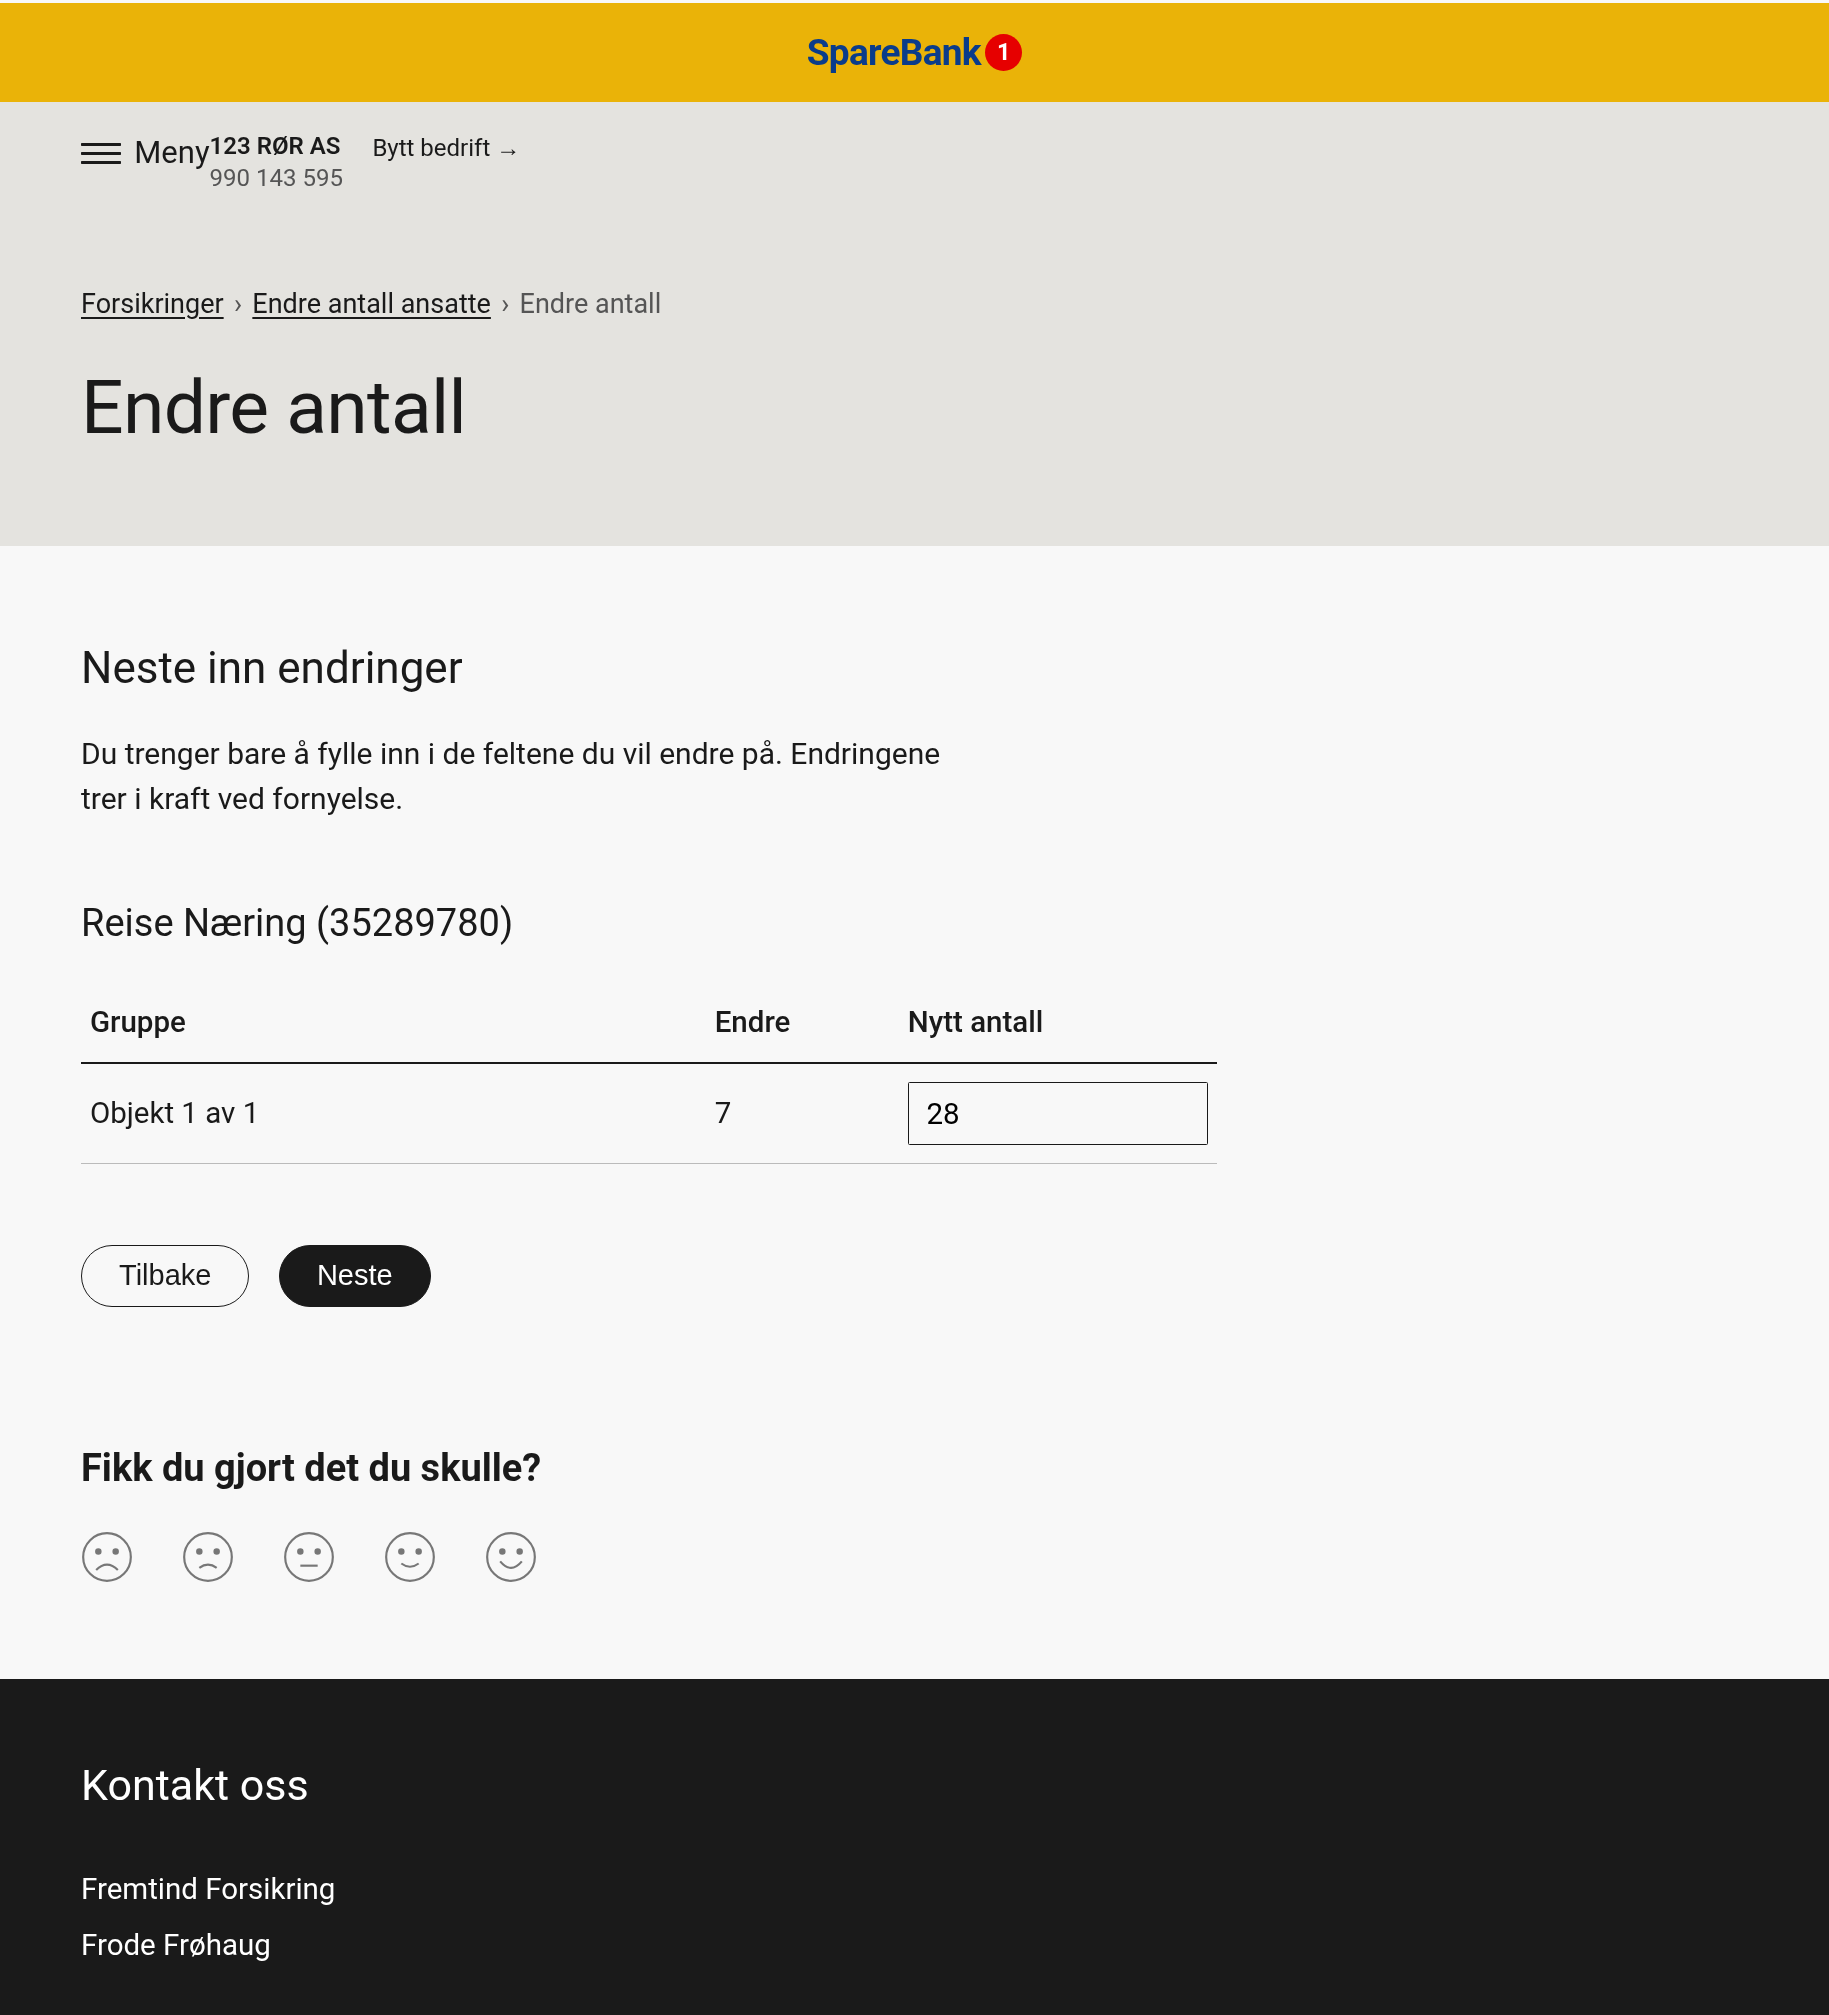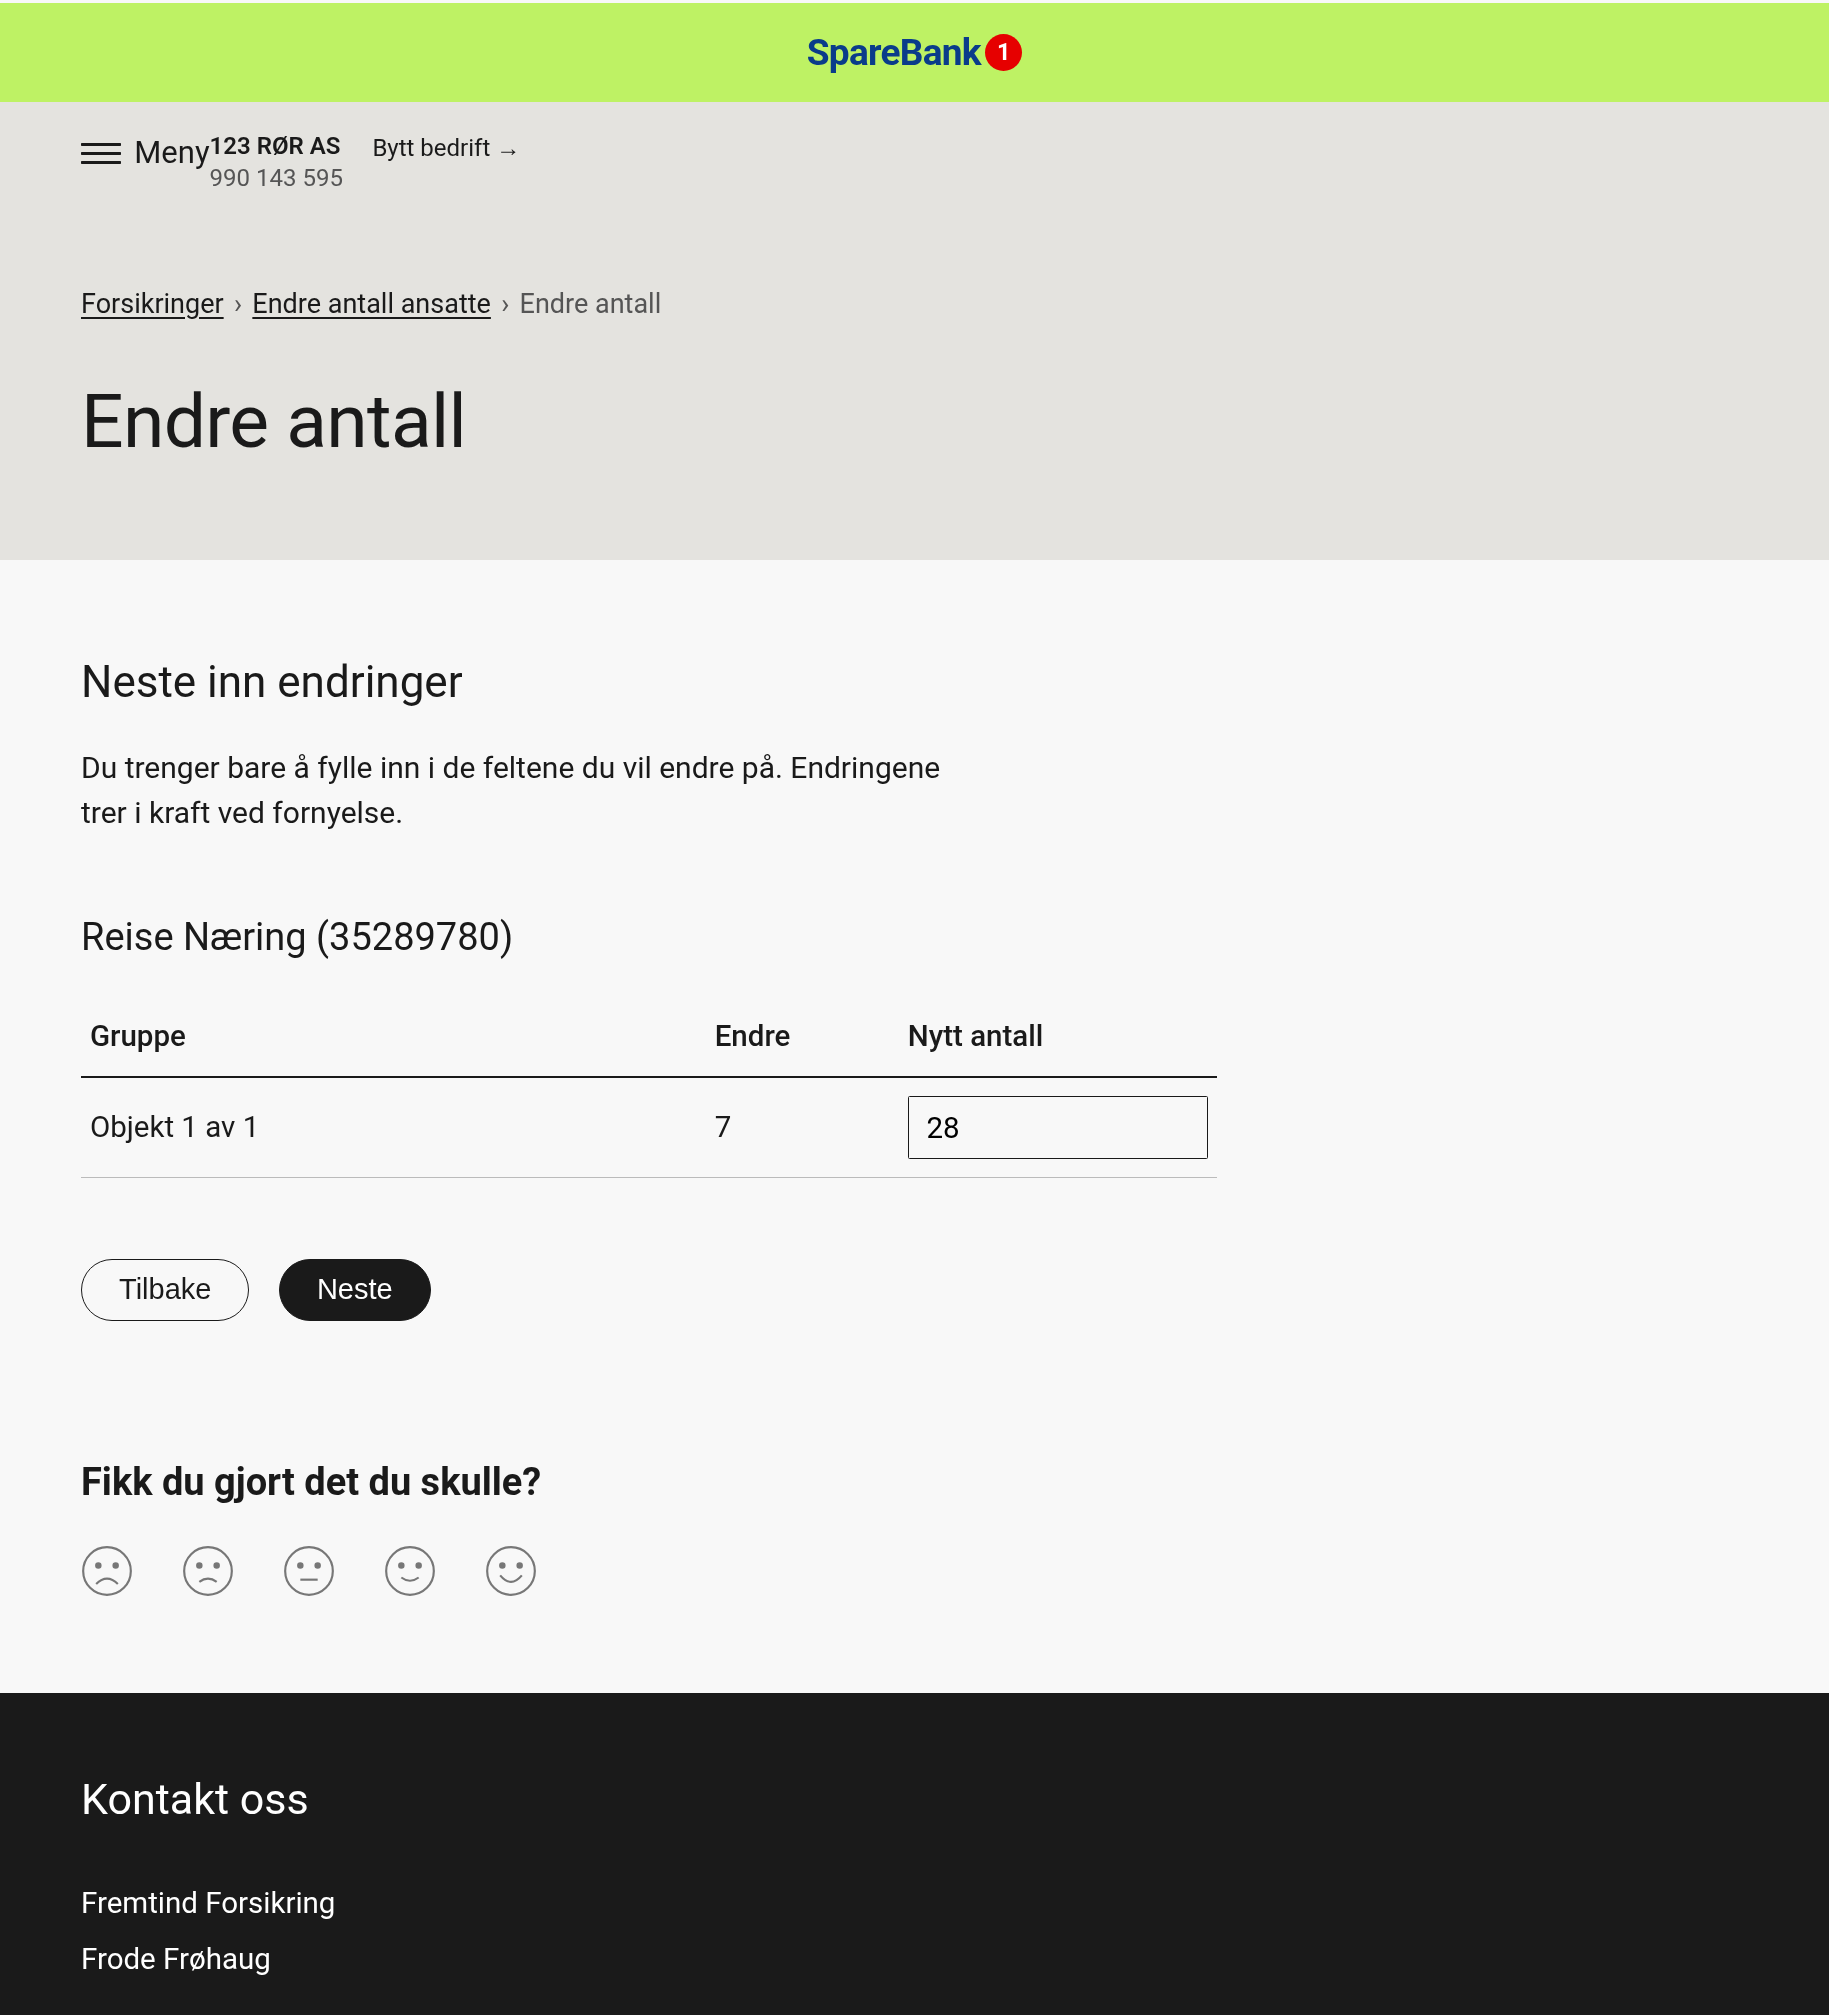--- a/index.html
+++ b/index.html
@@ -8,21 +8,21 @@
     box-sizing: border-box;
   }
   body {
     font-family: -apple-system, BlinkMacSystemFont, "Segoe UI", Roboto, Helvetica, Arial, sans-serif;
     color: #1a1a1a;
     background: #fff;
     font-size: 26.6px;
     line-height: 1.5;
   }
   .logo-bar {
-    background: #bef264;
+    background: #eab308;
     height: 102px;
     display: flex;
     align-items: center;
     justify-content: center;
     border-top: 3px solid #f8f8f8;
   }
   .logo-wrap {
     display: flex;
     align-items: center;
     gap: 7.4px;
@@ -97,21 +97,21 @@
     align-items: center;
     gap: 5.9px;
     cursor: pointer;
   }
 
   .breadcrumb {
     font-size: 27px;
     display: flex;
     gap: 10.3px;
     flex-wrap: wrap;
-    margin-bottom: 41px;
+    margin-bottom: 27px;
   }
   .breadcrumb a {
     text-decoration: underline;
     text-underline-offset: 4.4px;
     color: #1a1a1a;
     cursor: pointer;
   }
   .breadcrumb .sep {
     color: #555;
   }

